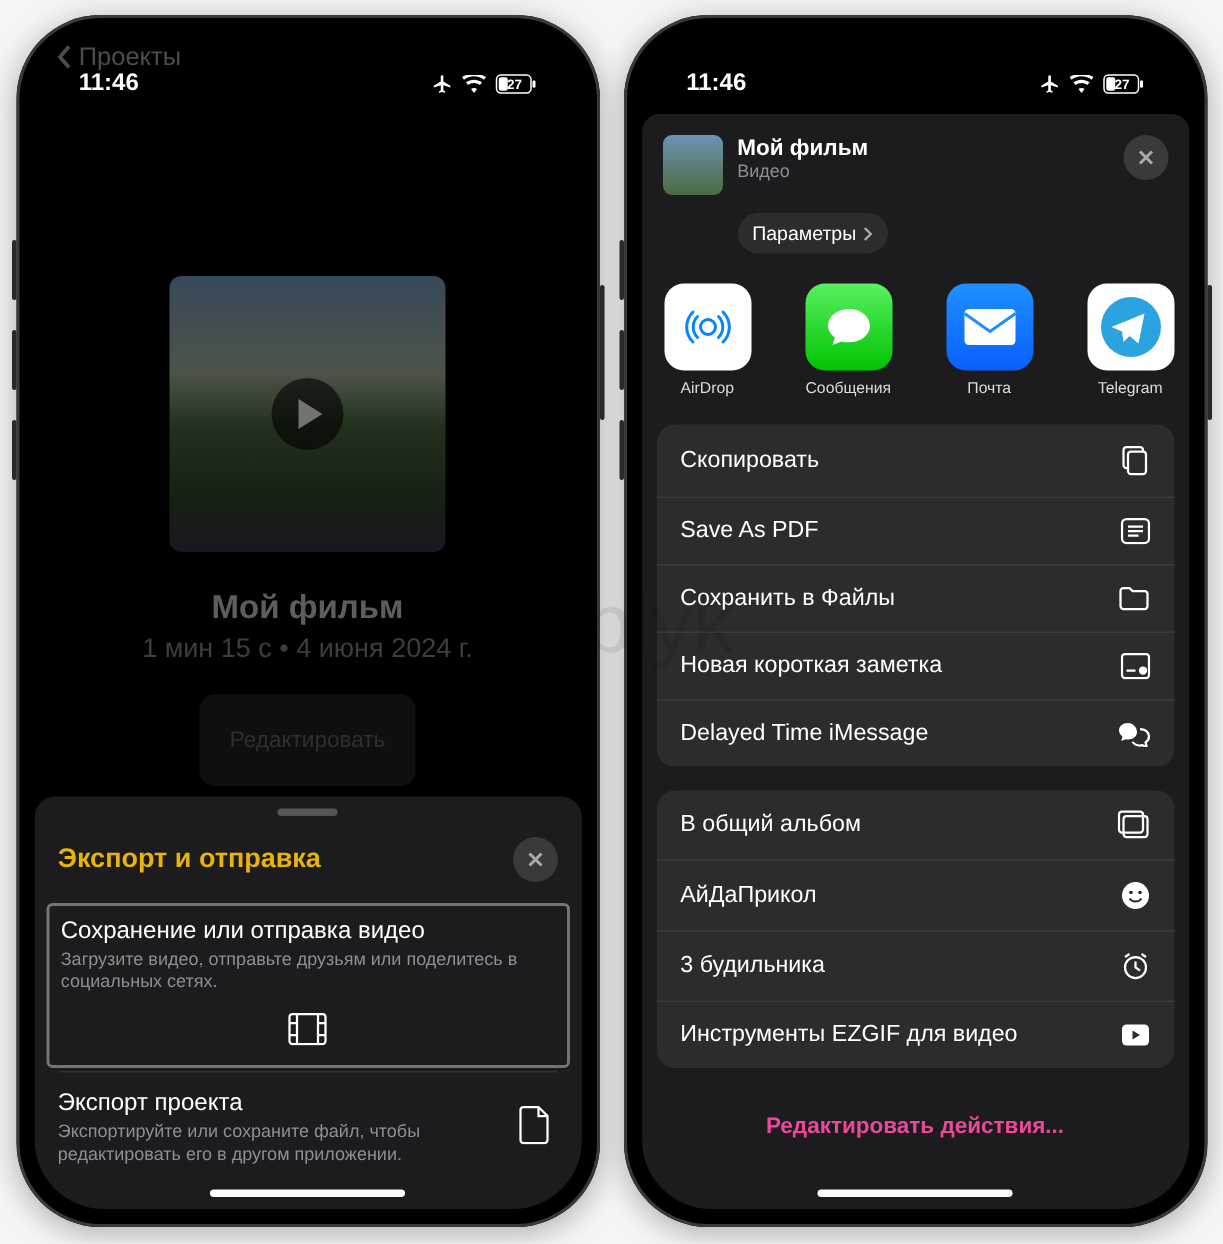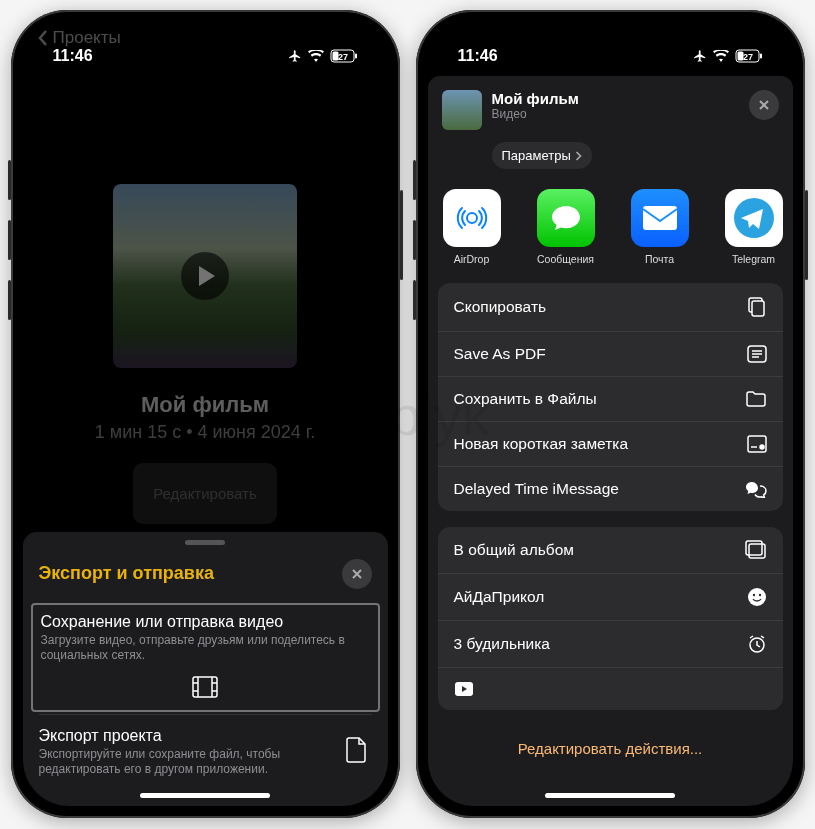--- a/index.html
+++ b/index.html
@@ -269,23 +269,24 @@
   }
   .action-item:last-child { border-bottom: none; }
   .action-item.hl2 {
     background: #3a3a3c;
     outline: 2px solid #d14831;
     outline-offset: -1px;
   }
   .action-item .ric { color: #fff; }
   .edit-actions {
     text-align: center;
-    color: #fdba74;
+    color: #ec4899;
     font-size: 15px;
     padding: 14px;
+    font-weight: bold;
   }
 </style>
 </head>
 <body>
 
 <div class="watermark">Yablyk</div>
 
 <div class="phones">
 
   <div class="phone">
@@ -515,20 +516,21 @@
               </svg>
           </div>
           <div class="action-item">
             <span>3 будильника</span>
             <svg class="ric" width="20" height="20" viewBox="0 0 20 20" fill="none" stroke="#fff" stroke-width="1.5">
                 <circle cx="10" cy="11" r="7"></circle>
                 <path d="M10 7v4l3 2M3 4l3-2M17 4l-3-2"></path>
               </svg>
           </div>
           <div class="action-item">
+            <span>Инструменты EZGIF для видео</span>
             <svg class="ric" width="20" height="16" viewBox="0 0 20 16" fill="#fff">
                 <rect x="1" y="1" width="18" height="14" rx="3"></rect>
                 <path d="M8 5l5 3-5 3z" fill="#2c2c2e"></path>
               </svg>
           </div>
         </div>
 
         <div class="edit-actions">Редактировать действия...</div>
       </div>
       <div class="home-ind"></div>

